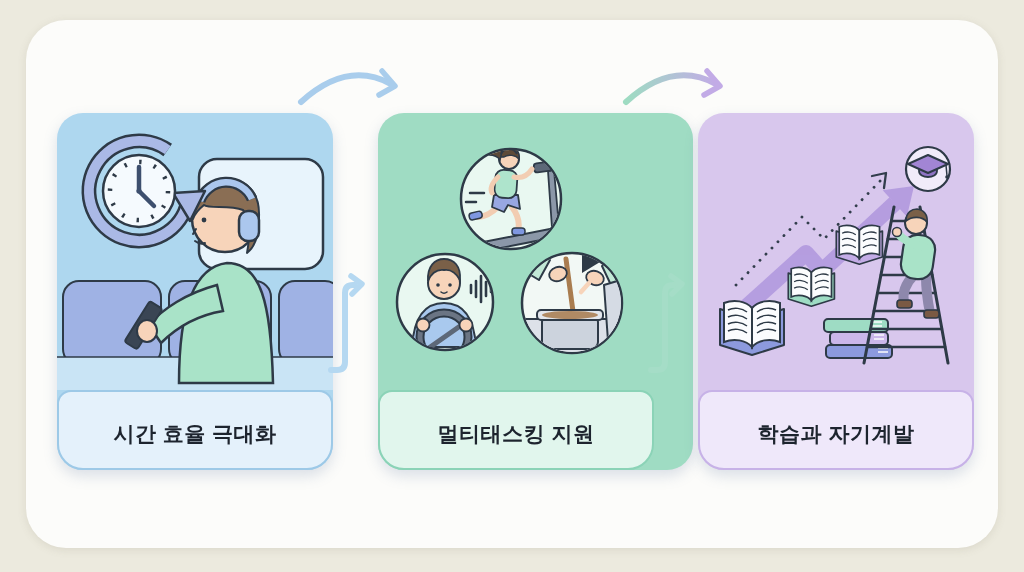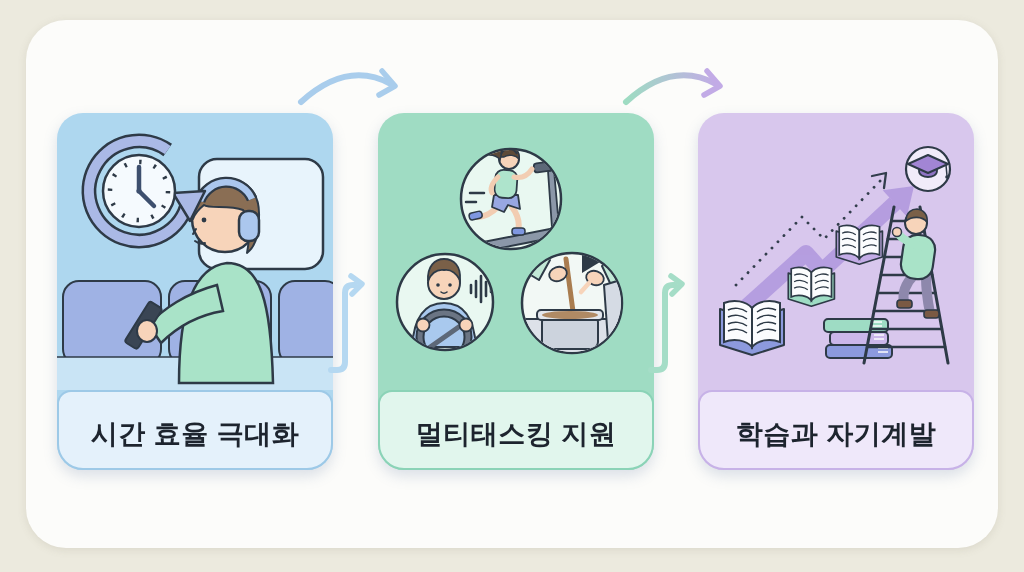--- a/index.html
+++ b/index.html
@@ -20,25 +20,25 @@
   }
   .card-art{position:absolute;left:0;top:0;width:276px;height:277px;border-radius:26px 26px 0 0;overflow:hidden;}
   .card-art svg{display:block;}
   .card-band{
     position:absolute;left:0;bottom:0;width:276px;height:80px;
     box-sizing:border-box;border:2px solid;
     border-radius:14px 14px 26px 26px;
     display:flex;align-items:center;justify-content:center;
   }
   .card-label{
-    font-size:27px;font-weight:bold;color:#1d242e;letter-spacing:.5px;white-space:nowrap;margin-top:8px;
+    font-size:21px;font-weight:bold;color:#1d242e;letter-spacing:.5px;white-space:nowrap;margin-top:8px;
   }
   #card-time{left:57px;background:#aed7ef;}
   #card-time .card-band{background:#e4f1fb;border-color:#9dc9e7;}
-  #card-multi{left:378px;background:#9fdcc3;}
+  #card-multi{left:378px;background:#9fdcc3;padding-left:39px;}
   #card-multi .card-band{background:#e1f6ed;border-color:#8bd3b7;}
   #card-learn{left:698px;background:#d8c7ed;}
   #card-learn .card-band{background:#efe8fa;border-color:#c7b2e7;justify-content:center;}
   .connector-overlay{position:absolute;left:0;top:0;z-index:5;pointer-events:none;}
 </style>
 </head>
 <body>
 
 <div class="stage">
   <div class="panel"></div>

